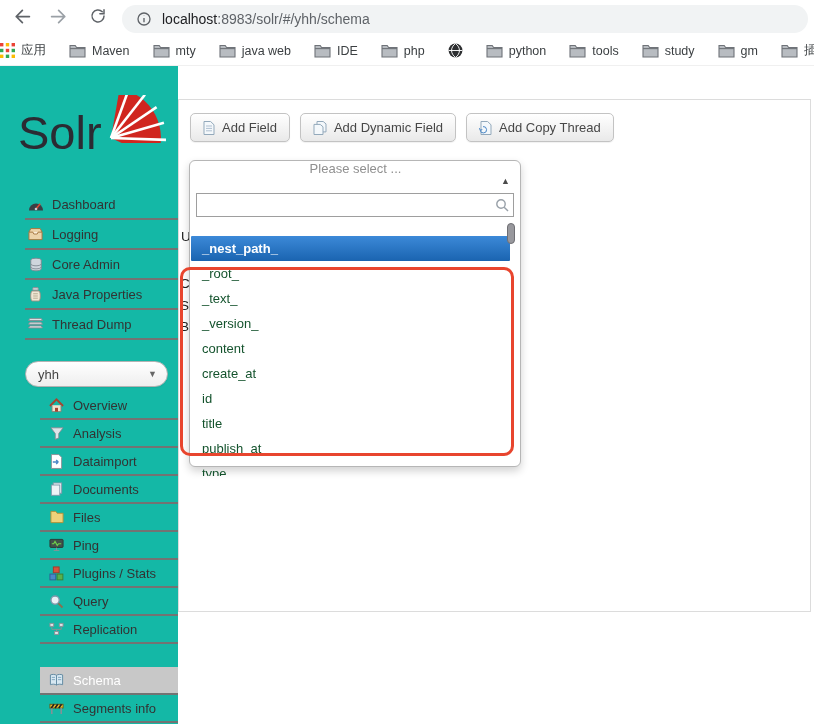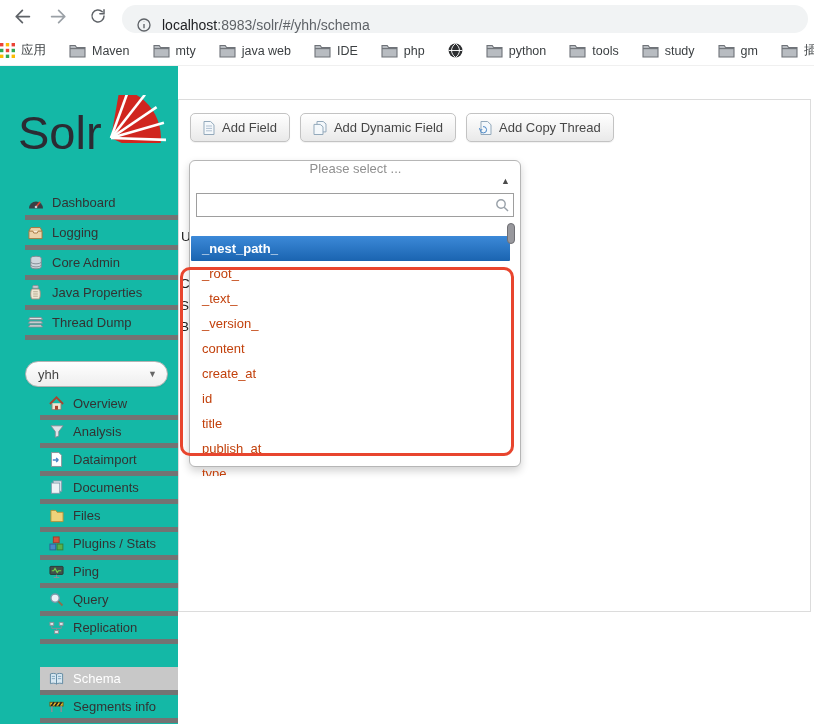--- a/index.html
+++ b/index.html
@@ -7,58 +7,58 @@
   .screen {
     position:relative; width:814px; height:724px; overflow:hidden;
     background:#fff; font-family:"Liberation Sans","DejaVu Sans",sans-serif;
     -webkit-font-smoothing:antialiased;
   }
   
   .tab-sliver { position:absolute; left:88px; top:0; width:244px; height:4px; background:#1f2125; }
   .toolbar { position:absolute; left:0; top:0; width:814px; height:36px; background:#fff; }
   .nav-btn { position:absolute; top:7px; width:22px; height:22px; display:flex; align-items:center; justify-content:center; cursor:pointer; }
   .nav-back { left:10px; } .nav-fwd { left:48px; } .nav-reload { left:87px; }
-  .omnibox { position:absolute; left:122px; top:5px; width:686px; height:28px; background:#f1f3f4; border-radius:14px; display:flex; align-items:flex-end; padding:0 14px; }
+  .omnibox { position:absolute; left:122px; top:5px; width:686px; height:28px; background:#f1f3f4; border-radius:14px; display:flex; align-items:center; padding:0 14px; }
   .omnibox .info { display:flex; align-items:center; margin-right:10px; }
   .url { font-size:14px; white-space:nowrap; }
   .url .host { color:#202124; }
   .url .rest { color:#5f6368; }
   .bookmarks { position:absolute; left:0; top:36px; width:814px; height:30px; background:#fff; display:flex; align-items:center; padding-left:0; gap:23px; border-bottom:1px solid #f0f0f0; overflow:hidden; }
   .bm-item { display:flex; align-items:center; gap:6px; font-size:12.5px; color:#3c4043; white-space:nowrap; cursor:pointer; flex:none; }
   .bm-item .ic { display:flex; align-items:center; }
   
   .sidebar { position:absolute; left:0; top:66px; width:178px; height:658px; background:#14b8a6; }
   .logo { position:absolute; left:18px; top:29px; width:150px; height:76px; }
   .logo .word { font-size:47px; color:#2b2b33; letter-spacing:0px; font-weight:400; line-height:76px; }
   .logo svg { position:absolute; left:88px; top:0px; }
   .menu { position:absolute; left:0; width:178px; }
   .menu-main { top:124px; }
   .menu-core { top:326px; }
-  .m-item { display:flex; align-items:center; gap:8px; font-size:13px; color:#333; border-bottom:5px solid #737373; cursor:pointer; }
+  .m-item { display:flex; align-items:center; gap:8px; font-size:13px; color:#333; border-bottom:2px solid #737373; cursor:pointer; }
   .menu-main .m-item { height:30px; margin-left:25px; padding-left:2px; }
   .menu-core .m-item { height:28px; margin-left:40px; padding-left:8px; }
   .m-item .ic { display:flex; align-items:center; width:17px; justify-content:center; }
   .m-item.selected { background:#c8c8c8; color:#fff;margin-top:23px; }
   .core-select { position:absolute; left:25px; top:295px; width:143px; height:26px; border:1px solid #b3b3b3; border-radius:13px; background:linear-gradient(#ffffff,#eeeeee); display:flex; align-items:center; padding:0 10px 0 12px; font-size:13px; color:#444; cursor:pointer; box-shadow:0 1px 1px rgba(0,0,0,.05); }
   .core-select .caret { margin-left:auto; font-size:9px; color:#666; }
   
   .content-box { position:absolute; left:178px; top:99px; width:633px; height:513px; border:1px solid #dcdcdc; background:#fff; }
   .btn-row { position:absolute; left:190px; top:113px; display:flex; gap:10px; z-index:5; }
   .btn { height:29px; display:flex; align-items:center; gap:7px; padding:0 12px; border:1px solid #c3c3c3; border-radius:5px; background:linear-gradient(#ffffff,#e9e9e9); font-size:13px; color:#474747; cursor:pointer; box-shadow:0 1px 1px rgba(0,0,0,.06); white-space:nowrap; }
   .btn .ic { display:flex; align-items:center; }
   .hidden-letter { position:absolute; font-size:13.5px; color:#222; z-index:10; }
   
   .dropdown { position:absolute; left:189px; top:160px; width:332px; height:307px; background:#fff; border:1px solid #b6b6b6; border-radius:6px; box-shadow:0 4px 9px rgba(0,0,0,.18); z-index:20; }
   .dd-header { height:31px; display:flex; align-items:center; padding:0 10px 0 11px; font-size:13px; color:#909090; cursor:pointer;flex-direction:column; }
   .dd-header .caret { margin-left:auto; font-size:9px; color:#4a4a4a; }
   .dd-search { position:relative; margin:1px 6px 0 6px; }
   .dd-search input { width:100%; height:24px; border:1px solid #9e9e9e; background:#fff; font-size:13px; padding:0 24px 0 6px; outline:none; }
   .dd-search .ic { position:absolute; right:5px; top:5px; }
   .dd-list { position:relative; margin-top:19px; height:240px; overflow:hidden; list-style:none; }
-  .dd-list li { height:25px; line-height:25px; padding-left:11px; margin:0 10px 0 1px; font-size:13px; color:#c2410c; cursor:pointer; white-space:nowrap; }
+  .dd-list li { height:25px; line-height:25px; padding-left:11px; margin:0 10px 0 1px; font-size:13px; color:#14532d; cursor:pointer; white-space:nowrap; }
   .dd-list li.hl { background:linear-gradient(#3c89d8,#1a64b0); color:#fff; font-weight:bold; border-radius:1px; }
   .dd-thumb { position:absolute; right:5px; top:62px; width:8px; height:21px; background:#98989d; border:1px solid #6f6f74; border-radius:4px; z-index:25; cursor:pointer; }
   .annotation { position:absolute; left:180px; top:267px; width:334px; height:189px; border:3px solid #e8452e; border-radius:10px; z-index:40; pointer-events:none; }
 </style>
 </head>
 <body>
 
 <div class="screen">
 
   <div class="tab-sliver"></div>
@@ -327,37 +327,37 @@
         <div class="m-item">
           <span class="ic">
             <svg width="14" height="14" viewBox="0 0 15 14">
               <path d="M1 1h5.2l1.4 2H14v10H1z" fill="#efd27a" stroke="#b69136"></path>
             </svg>
           </span>
           <span>Files</span>
         </div>
         <div class="m-item">
           <span class="ic">
+            <svg width="15" height="14" viewBox="0 0 16 14">
+              <rect x="1" y="1" width="14" height="8.6" rx="1" fill="#41514b" stroke="#2c3833"></rect>
+              <path d="M3 5.6h2l1.4-2.4 2.4 4.2 1.4-1.8H13" stroke="#6fd34a" fill="none" stroke-width="1.2"></path>
+              <path d="M5 12.8h6M8 9.8v3" stroke="#8a9096"></path>
+            </svg>
+          </span>
+          <span>Ping</span>
+        </div>
+        <div class="m-item">
+          <span class="ic">
             <svg width="15" height="15" viewBox="0 0 16 16">
               <rect x="4.6" y="1" width="6.2" height="6.2" fill="#d8523c" stroke="#a33a28"></rect>
               <rect x="1" y="8.6" width="6.2" height="6.2" fill="#4a87c7" stroke="#2f5f94"></rect>
               <rect x="8.6" y="8.6" width="6.2" height="6.2" fill="#58b14c" stroke="#3a7f31"></rect>
             </svg>
           </span>
           <span>Plugins / Stats</span>
-        </div>
-        <div class="m-item">
-          <span class="ic">
-            <svg width="15" height="14" viewBox="0 0 16 14">
-              <rect x="1" y="1" width="14" height="8.6" rx="1" fill="#41514b" stroke="#2c3833"></rect>
-              <path d="M3 5.6h2l1.4-2.4 2.4 4.2 1.4-1.8H13" stroke="#6fd34a" fill="none" stroke-width="1.2"></path>
-              <path d="M5 12.8h6M8 9.8v3" stroke="#8a9096"></path>
-            </svg>
-          </span>
-          <span>Ping</span>
         </div>
         <div class="m-item">
           <span class="ic">
             <svg width="15" height="15" viewBox="0 0 16 16">
               <circle cx="6.5" cy="6.5" r="4.4" fill="#eaf1f6" stroke="#7f98ab" stroke-width="1.5"></circle>
               <path d="M10 10l4.4 4.4" stroke="#8a6f4e" stroke-width="2"></path>
             </svg>
           </span>
           <span>Query</span>
         </div>

